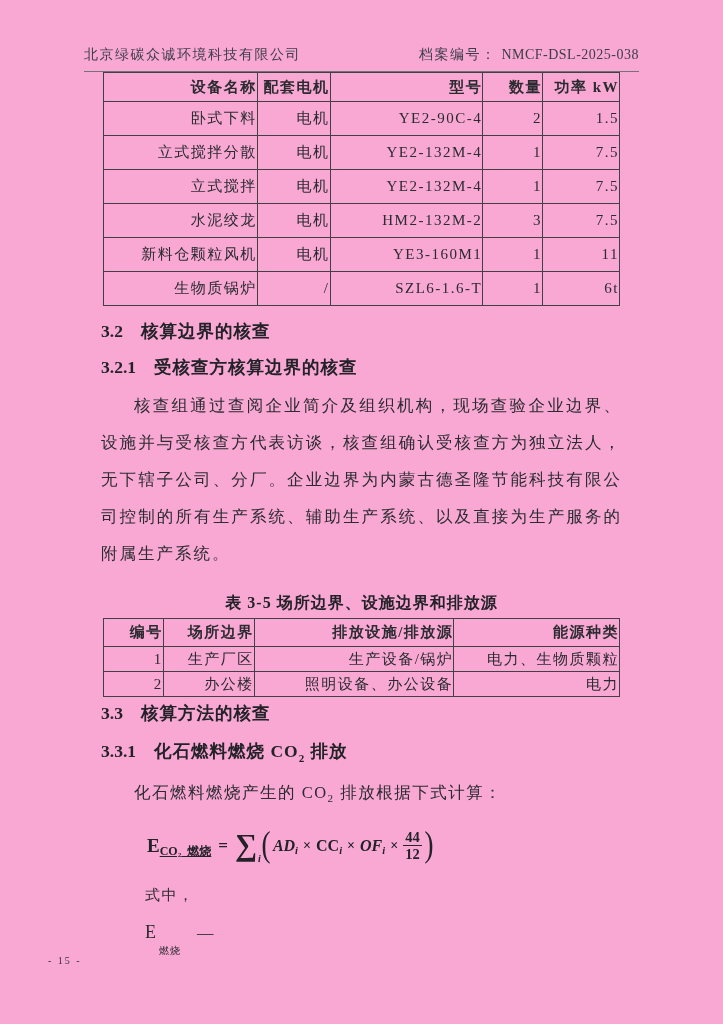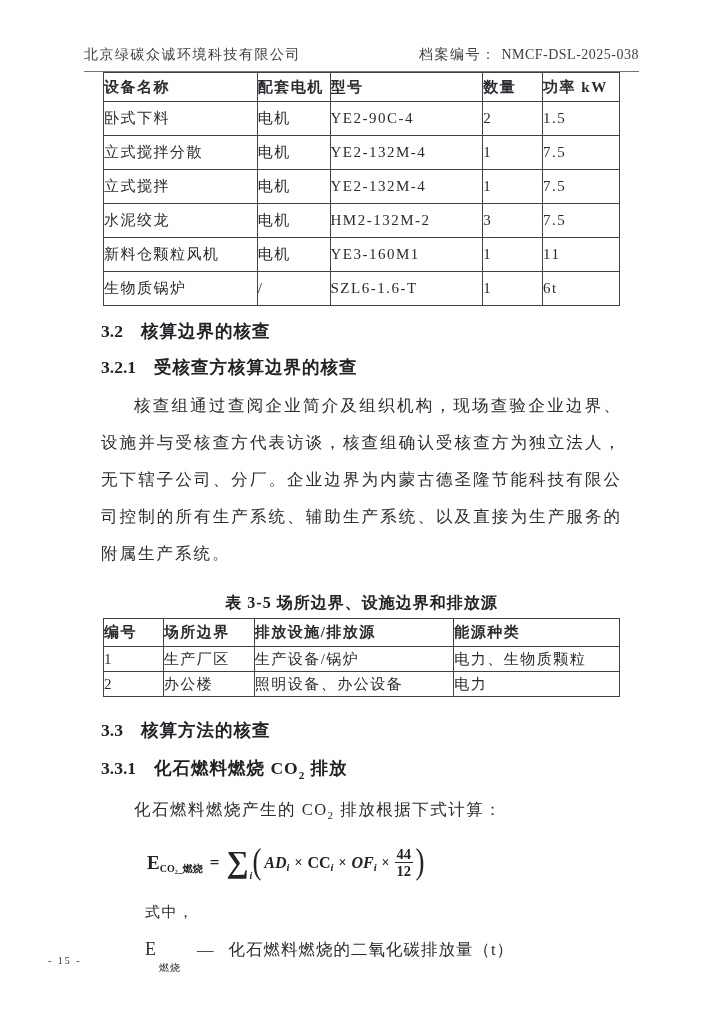--- a/index.html
+++ b/index.html
@@ -5,21 +5,21 @@
   html,body { margin:0; padding:0; }
   body {
     width:723px; height:1024px;
     background:#e9e9e9;
     font-family:"Liberation Serif","DejaVu Serif",serif;
     color:#26262b;
   }
   .page {
     position:relative;
     width:723px; height:1024px;
-    background:#ffffff;
+    background:#f9a8d4;
     overflow:hidden;
   }
   .content { padding:46px 101px 0 101px; }
 
   
   .doc-header {
     display:flex; justify-content:space-between; align-items:flex-end;
     margin:0 -17px; padding-bottom:7px;
     border-bottom:1.5px solid #73737c;
     font-size:14px; color:#3d3d47; letter-spacing:1.5px;
@@ -27,21 +27,21 @@
   .doc-header .file-no { letter-spacing:0.5px; }
 
   
   table.tbl {
     border-collapse:collapse; table-layout:fixed;
     width:517px; margin:0 auto;
     font-size:15px; color:#2b2b31;
   }
   .tbl th, .tbl td {
     border:1px solid #404046;
-    text-align:left; vertical-align:middle;
+    text-align:right; vertical-align:middle;
     padding:0; letter-spacing:1.5px;
     overflow:hidden; white-space:nowrap;
   }
   .tbl th { font-weight:bold; }
   .tbl1 { margin-top:15px; }
   .tbl1 th { height:28px; }
   .tbl1 td { height:33px; }
   .tbl2 th { height:27px; }
   .tbl2 td { height:24px; }
 
@@ -66,21 +66,21 @@
   }
   sub.s2 { font-size:11px; }
 
   
   .formula {
     margin:6px 0 0 46px; height:52px;
     display:flex; align-items:center;
     color:#222228; font-weight:bold;
   }
   .f-e { font-size:19px; }
-  .f-esub { font-size:10px; position:relative; top:6px; letter-spacing:0; }
+  .f-esub { font-size:12px; position:relative; top:6px; letter-spacing:0;text-decoration:underline; }
   .f-eq { font-size:17px; margin:0 7px; }
   .f-sigma { font-size:31px; font-weight:bold; line-height:1; position:relative; top:-1px; }
   .f-sigsub { font-size:10px; font-style:italic; align-self:flex-end; position:relative; top:-8px; left:1px; }
   .f-paren { font-size:36px; font-weight:normal; line-height:1; position:relative; top:-2px;
              font-family:"Liberation Serif",serif; transform:scaleX(.75); }
   .f-body { display:flex; align-items:center; font-size:16px; margin:0 1px; }
   .f-it { font-style:italic; letter-spacing:0; }
   .f-isub { font-size:10.5px; font-style:italic; position:relative; top:5px; }
   .f-x { font-size:14px; margin:0 5px; font-weight:bold; }
   .frac { display:inline-flex; flex-direction:column; align-items:center;
@@ -213,21 +213,21 @@
       </tr>
       <tr>
         <td>2</td>
         <td>办公楼</td>
         <td>照明设备、办公设备</td>
         <td>电力</td>
       </tr>
     </tbody>
       </table>
 
-    <div class="sec-h" style="margin-top:21px;">
+    <div class="sec-h" style="margin-top:4px;">
       <span class="num">3.3</span><span>核算方法的核查</span>
     </div>
     <div class="sec-h" style="margin-top:14px;">
       <span class="num">3.3.1</span><span><span>化石燃料燃烧 CO</span><sub class="s2">2</sub><span> 排放</span></span>
     </div>
 
     <p class="intro"><span>化石燃料燃烧产生的 CO</span><sub class="s2">2</sub><span> 排放根据下式计算：</span></p>
 
     <div class="formula">
       <span class="f-e">E</span>
@@ -252,19 +252,18 @@
         </span>
       </span>
       <span class="f-paren">)</span>
     </div>
 
     <div class="where-label">式中，</div>
     <div class="where-line">
       <span class="w-e">E</span>
         <span class="w-esub">燃烧</span>
       <span class="w-dash">—</span>
-      <span>化石燃料燃烧的二氧化碳排放量（t）</span>
     </div>
 
   </div>
 
   <div class="footer">- 15 -</div>
 </div>
 
 </body></html>

